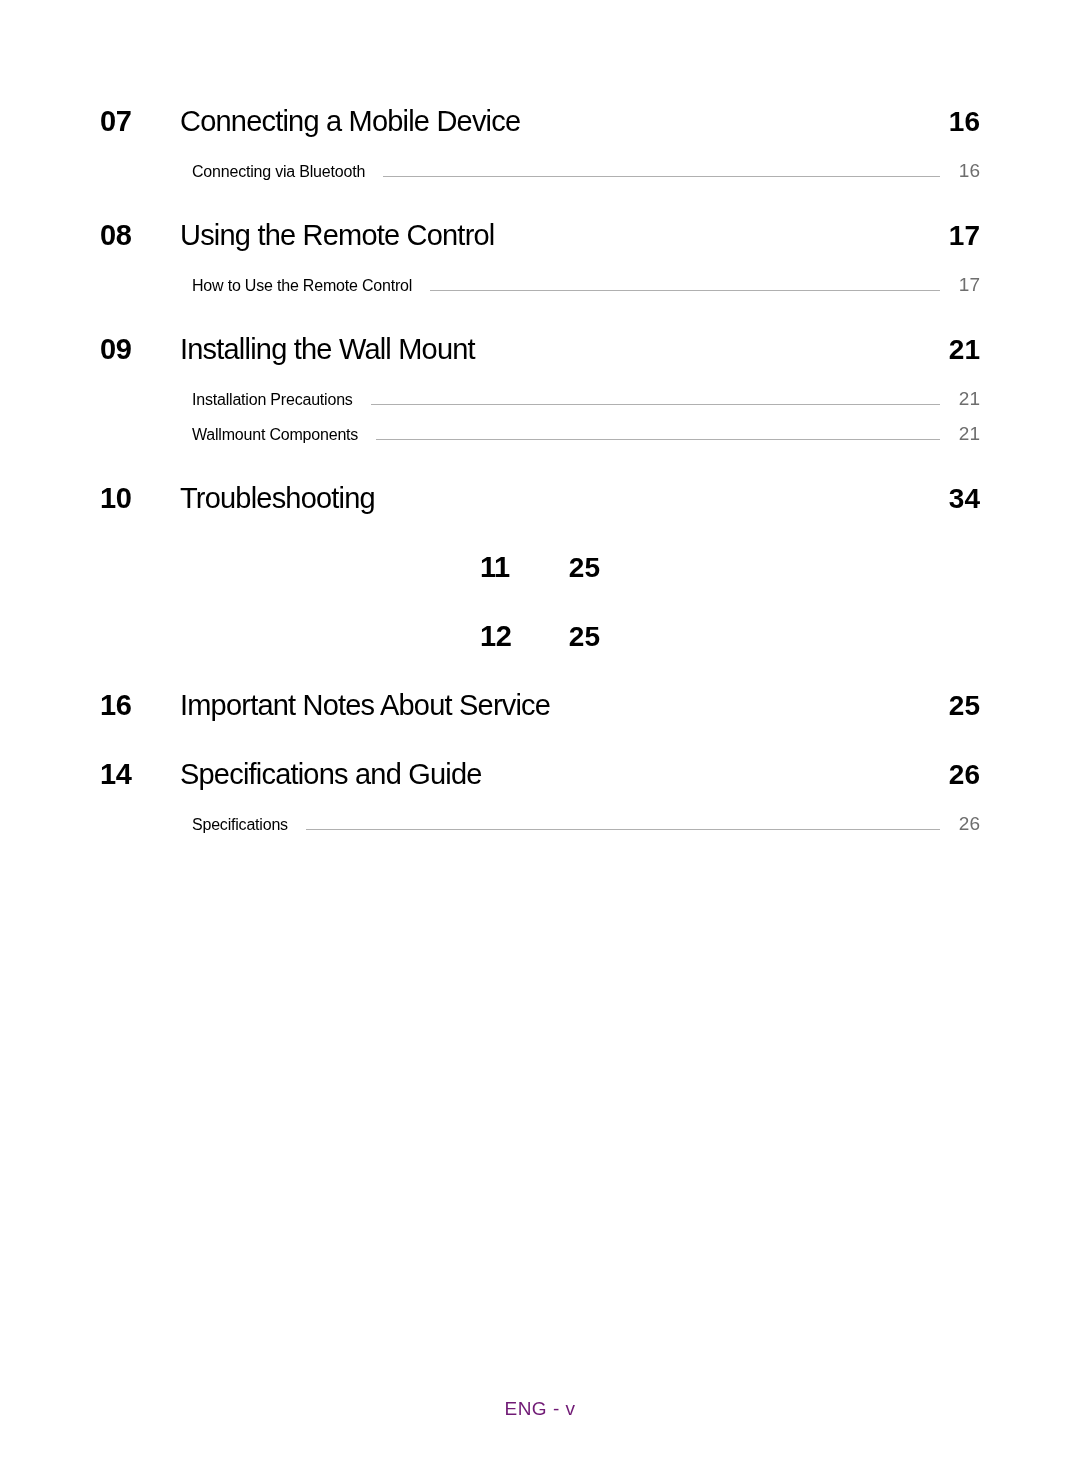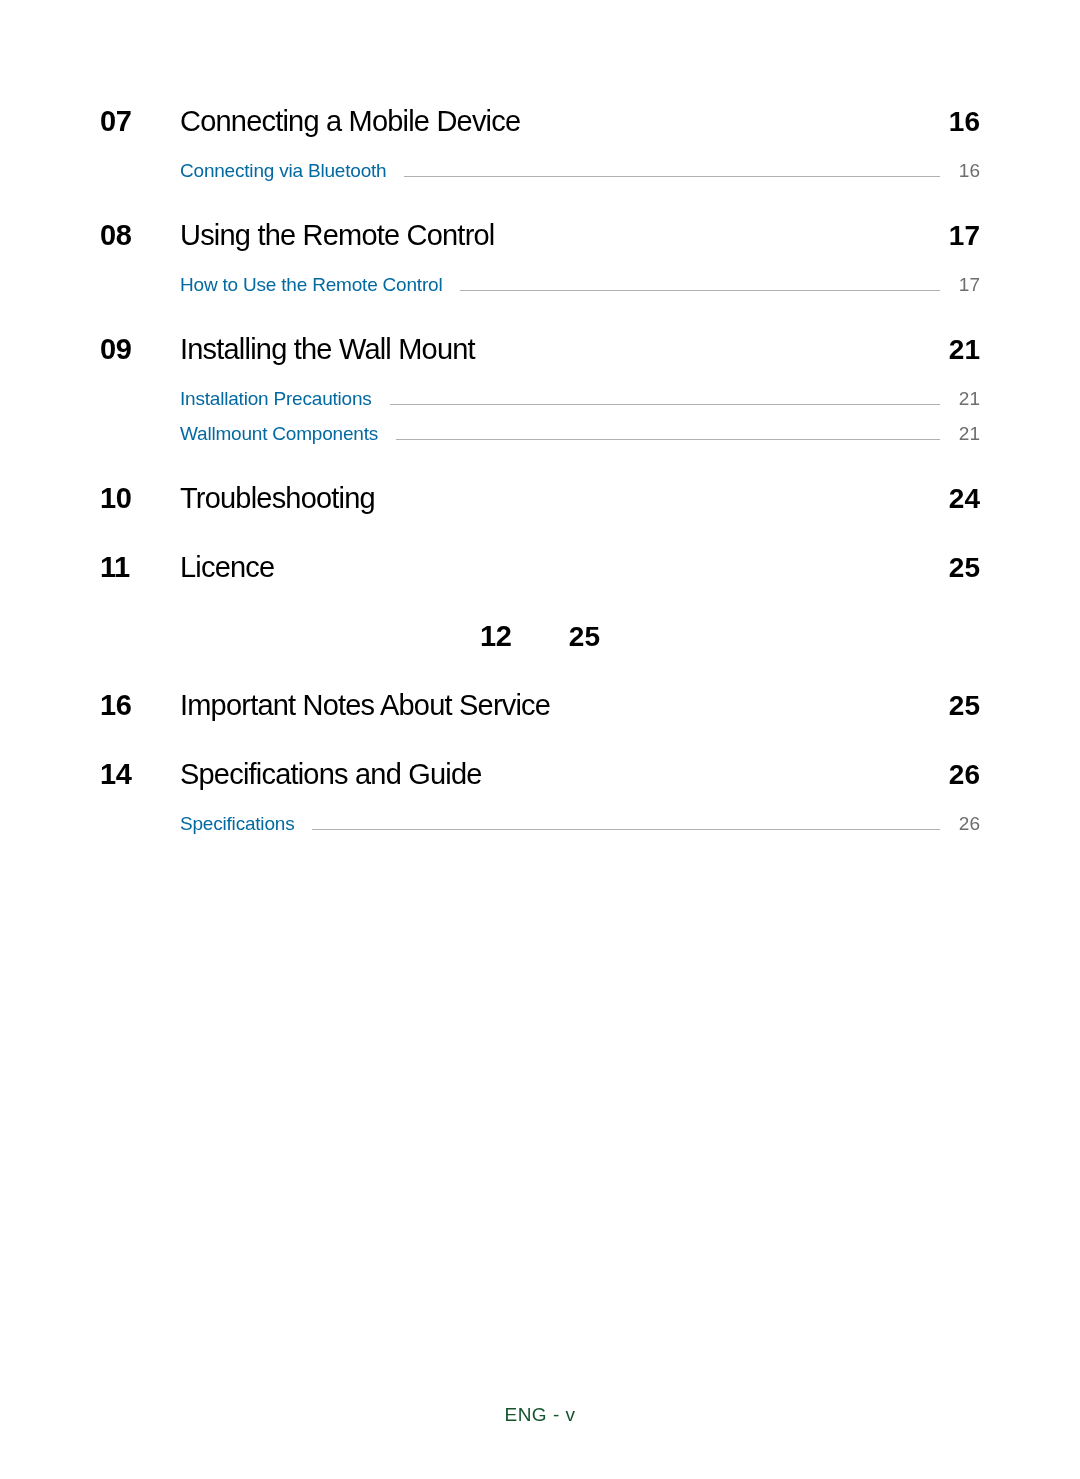--- a/index.html
+++ b/index.html
@@ -49,47 +49,48 @@
     text-align: right;
     min-width: 40px;
   }
   .sub-row {
     display: flex;
     align-items: baseline;
     margin-bottom: 12px;
     padding-left: 80px;
   }
   .sub-title {
-    font-size: 19px;
+    font-size: 16px;
     font-weight: 400;
-    color: #0369a1;
+    color: #000000;
     flex-shrink: 0;
     letter-spacing: -0.2px;
+    margin-left: 12px;
   }
   .sub-leader {
     flex: 1;
     border-bottom: 1px solid #b0b0b0;
     margin: 0 12px 6px 18px;
     min-width: 20px;
   }
   .sub-page {
     font-size: 19px;
     font-weight: 400;
     color: #6e6e6e;
     text-align: right;
     min-width: 28px;
   }
   .footer {
     position: absolute;
-    bottom: 53px;
+    bottom: 59px;
     left: 0;
     width: 100%;
     text-align: center;
     font-size: 19px;
-    color: #14532d;
+    color: #701a75;
     letter-spacing: 0.5px;
   }
 </style>
 </head>
 <body>
 
 <div class="page">
   <div id="toc-container">
       <div class="toc-section">
         <div class="section-row">
@@ -129,27 +130,26 @@
         <div class="sub-row">
           <div class="sub-title">Wallmount Components</div>
           <div class="sub-leader"></div>
           <div class="sub-page">21</div>
         </div>
       </div>
       <div class="toc-section">
         <div class="section-row">
           <div class="section-number">10</div>
           <div class="section-title">Troubleshooting</div>
-          <div class="section-page">24</div>
+          <div class="section-page">34</div>
         </div>
       </div>
       <div class="toc-section">
         <div class="section-row">
           <div class="section-number">11</div>
-          <div class="section-title">Licence</div>
           <div class="section-page">25</div>
         </div>
       </div>
       <div class="toc-section">
         <div class="section-row">
           <div class="section-number">12</div>
           <div class="section-page">25</div>
         </div>
       </div>
       <div class="toc-section">

